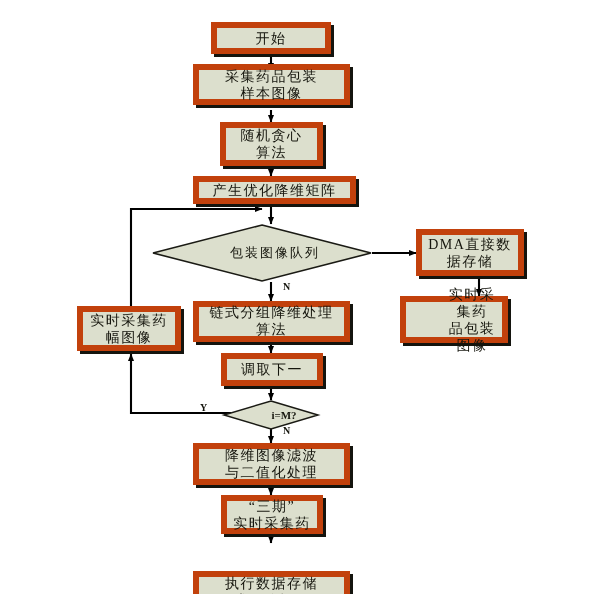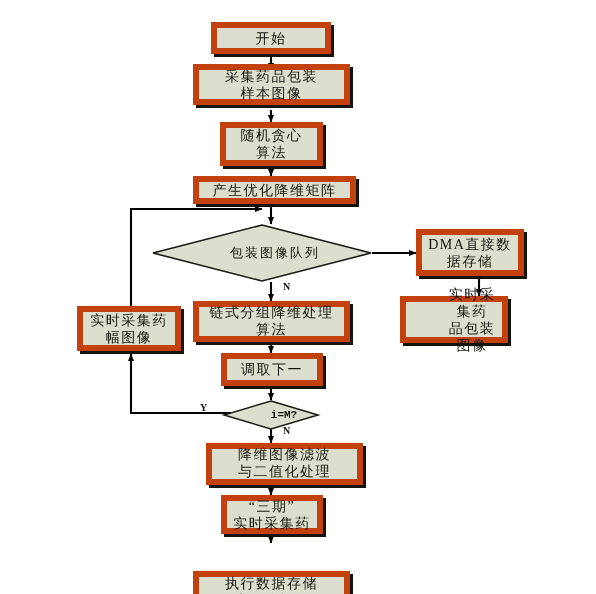--- a/index.html
+++ b/index.html
@@ -59,21 +59,21 @@
     font-size: 13px;
     letter-spacing: 2px;
     line-height: 16px;
     pointer-events: none;
     font-family: "Liberation Serif", "DejaVu Serif", serif;
   }
   .diamond-label.small {
     font-size: 11px;
     letter-spacing: 0px;
     font-weight: bold;
-    font-family: Liberation Mono, monospace;
+    font-family: Liberation Serif, serif;
   }
   
   #wires {
     position: absolute;
     left: 0;
     top: 0;
     width: 596px;
     height: 594px;
     z-index: 1;
   }
@@ -160,21 +160,21 @@
 
   <div class="node" style="left:221px; top:353px; width:102px; height:33px;">调取下一</div>
 
   <div class="diamond-wrap" style="left:223px; top:400px; width:96px; height:30px;">
     <svg width="96" height="30" viewBox="0 0 96 30" xmlns="http://www.w3.org/2000/svg">
       <polygon points="48,1 95,15 48,29 1,15" fill="#dcdfcd" stroke="#1a1a14" stroke-width="1.5"></polygon>
     </svg>
     <div class="diamond-label small">i=M?</div>
   </div>
 
-  <div class="node" style="left:206px; top:443px; width:157px; height:42px;font-family:Liberation Mono, monospace;">降维图像滤波
+  <div class="node" style="left:193px; top:443px; width:157px; height:42px;">降维图像滤波
 与二值化处理</div>
 
   <div class="node" style="left:221px; top:495px; width:102px; height:39px;">“三期”
 实时采集药</div>
 
   <div class="node" style="left:193px; top:527px; width:157px; height:42px;margin-top:44px;">执行数据存储
 或剔除操作</div>
 
   <div class="branch-label" style="left:283px; top:281px;">N</div>
 

